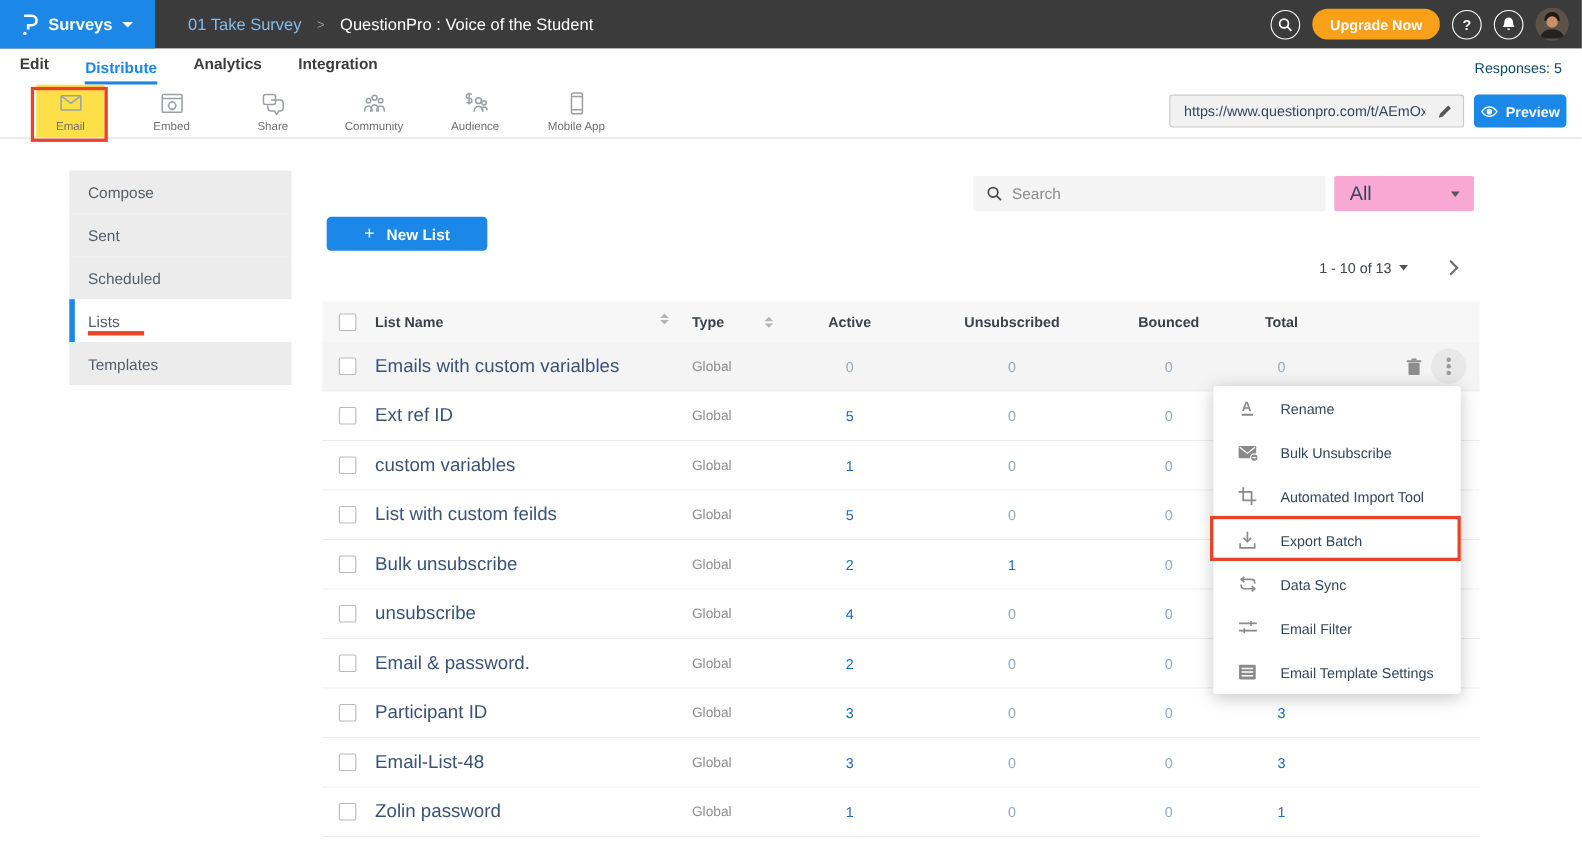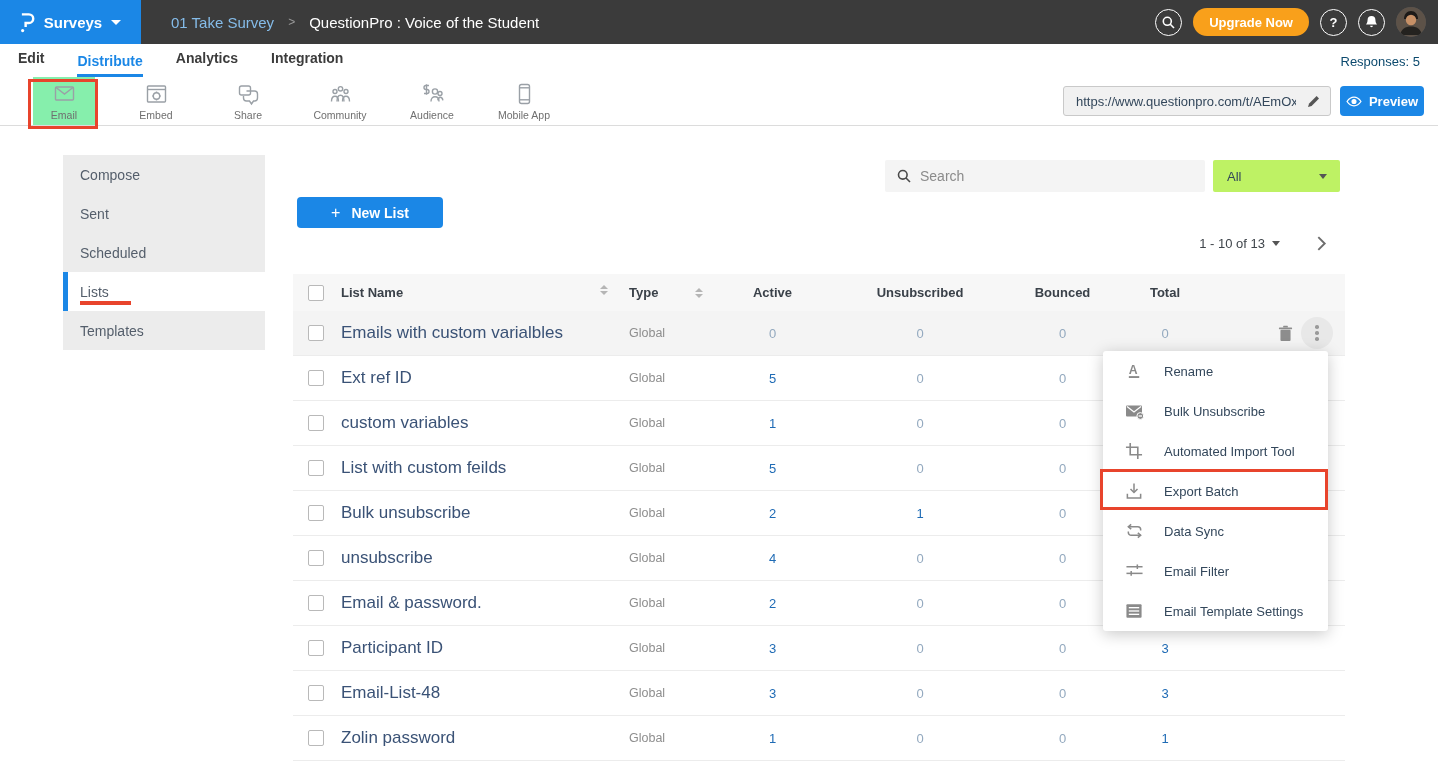--- a/index.html
+++ b/index.html
@@ -22,21 +22,21 @@
   
   #tabbar { position:absolute; left:0; top:44px; width:1438px; height:33px; background:#fff; display:flex; align-items:flex-end; padding-left:18px; gap:33px; }
   .tab { font-size:14px; font-weight:bold; color:#3c3c3c; padding-bottom:8px; cursor:pointer; border-bottom:3px solid transparent; }
   .tab.active { color:#1b87e6; border-bottom-color:#1b87e6; padding-bottom:5px; }
   .responses { position:absolute; right:18px; top:10px; font-size:13px; color:#0c4a6e; }
 
   
   #toolbar { position:absolute; left:0; top:77px; width:1438px; height:49px; background:#fff; border-bottom:1px solid #dcdcdc; }
   .channels { display:flex; gap:30px; padding-left:33px; height:48px; }
   .channel { width:62px; display:flex; flex-direction:column; align-items:center; justify-content:center; gap:3px; cursor:pointer; }
-  .channel.active { background:#86efac; }
+  .channel.active { background:#fde047; }
   .channel svg { stroke:#9aa0a6; fill:none; stroke-width:1.4; }
   .channel-label { font-size:10.5px; color:#6f6f6f; }
 
   .url-group { position:absolute; right:107px; top:9px; width:268px; height:30px; border:1px solid #c9c9c9; border-radius:3px; background:#f1f1f1; display:flex; align-items:center; }
   .url-input { flex:1; min-width:0; border:none; background:transparent; font-size:13px; color:#33475b; padding-left:12px; outline:none; font-family:inherit; }
   .pencil-btn { width:34px; height:100%; display:flex; align-items:center; justify-content:center; cursor:pointer; }
   .preview-btn { position:absolute; right:14px; top:9px; width:84px; height:30px; background:#1b87e6; border-radius:4px; color:#fff; font-size:13px; font-weight:bold; display:flex; align-items:center; justify-content:center; gap:7px; cursor:pointer; }
 
   
   .red-box { position:absolute; border:3px solid #e8442c; pointer-events:none; z-index:30; }
@@ -46,21 +46,21 @@
   
   #sidebar { position:absolute; left:63px; top:155px; width:202px; }
   .side-item { height:39px; background:#ececec; display:flex; align-items:center; padding-left:17px; font-size:14px; color:#545e6b; cursor:pointer; position:relative; }
   .side-item.active { background:#fff; border-left:5px solid #1b87e6; padding-left:12px; }
   .lists-underline { position:absolute; left:12px; top:29px; width:51px; height:4px; background:#e8442c; }
 
   
   .search-box { position:absolute; left:885px; top:160px; width:320px; height:32px; background:#f4f4f4; border-radius:2px; display:flex; align-items:center; padding-left:12px; gap:9px; }
   .search-box input { border:none; background:transparent; outline:none; font-size:14px; color:#444; font-family:inherit; flex:1; }
   .search-box input::placeholder { color:#8b8b8b; }
-  .filter-select { position:absolute; left:1213px; top:160px; width:127px; height:32px; background:#bef264; border-radius:2px; display:flex; align-items:center; justify-content:space-between; padding:0 13px 0 14px; font-size:13px; color:#33475b; cursor:pointer; }
+  .filter-select { position:absolute; left:1213px; top:160px; width:127px; height:32px; background:#f9a8d4; border-radius:2px; display:flex; align-items:center; justify-content:space-between; padding:0 13px 0 14px; font-size:18px; color:#33475b; cursor:pointer; }
   .caret-sm { width:0; height:0; border-left:4.5px solid transparent; border-right:4.5px solid transparent; border-top:5px solid #555; }
 
   .new-list-btn { position:absolute; left:297px; top:197px; width:146px; height:31px; background:#1b87e6; border-radius:4px; color:#fff; display:flex; align-items:center; justify-content:center; gap:11px; font-size:14px; font-weight:bold; cursor:pointer; }
   .new-list-btn .plus { font-weight:normal; font-size:16px; }
 
   .pagination { position:absolute; right:111px; top:235px; display:flex; align-items:center; gap:36px; }
   .page-range { font-size:13px; color:#3f454b; display:flex; align-items:center; gap:7px; cursor:pointer; }
   .page-next { cursor:pointer; display:flex; align-items:center; }
 
   

